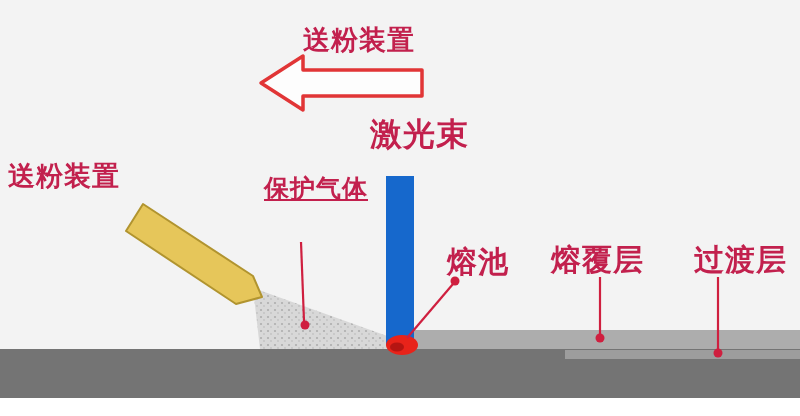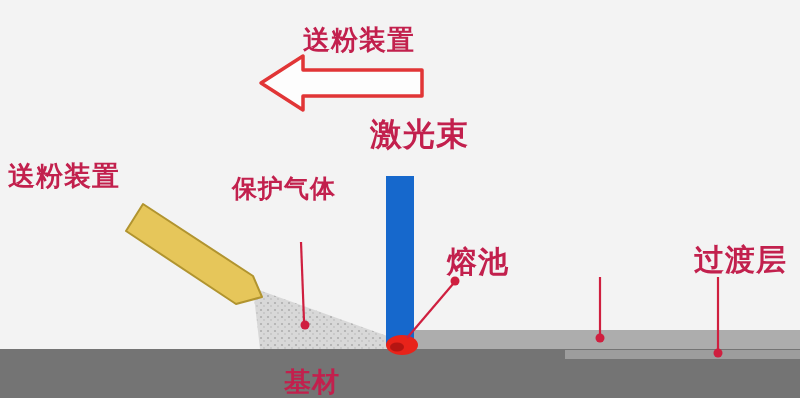--- a/index.html
+++ b/index.html
@@ -7,21 +7,21 @@
     position:relative;width:800px;height:416px;
     background:#f3f3f3;overflow:hidden;
     font-family:"DejaVu Sans","Liberation Sans",sans-serif;
   }
   #diagram-svg{position:absolute;left:0;top:0;}
   .label{
     position:absolute;color:#c2204d;font-weight:700;
     font-size:30px;line-height:1.18;white-space:nowrap;
     letter-spacing:1px;
   }
-  .label-center{text-align:left;white-space:normal;}
+  .label-center{text-align:center;white-space:normal;text-decoration:underline;}
   #motion-direction-label{left:303px;top:24px;font-size:27px;}
   #laser-beam-label{left:370px;top:116px;font-size:32px;}
   #powder-feeder-label{left:8px;top:160px;font-size:27px;}
   #shield-gas-label{left:232px;top:174px;width:168px;font-size:25px;}
   #melt-pool-label{left:447px;top:244px;}
   #cladding-layer-label{left:551px;top:242px;}
   #transition-layer-label{left:694px;top:242px;}
   #substrate-label{left:284px;top:366px;font-size:27px;}
 </style>
 </head>
@@ -75,17 +75,17 @@
   <div class="label" id="laser-beam-label">激光束</div>
 
   <div class="label" id="powder-feeder-label">送粉装置</div>
 
   <div class="label label-center" id="shield-gas-label">
     <span>保护气体</span><br>
   </div>
 
   <div class="label" id="melt-pool-label">熔池</div>
 
+  <div class="label" id="cladding-layer-label">熔覆层</div>
 
   <div class="label" id="transition-layer-label">过渡层</div>
 
-  <div class="label" id="substrate-label">基材</div>
 </div>
 
 </body></html>

